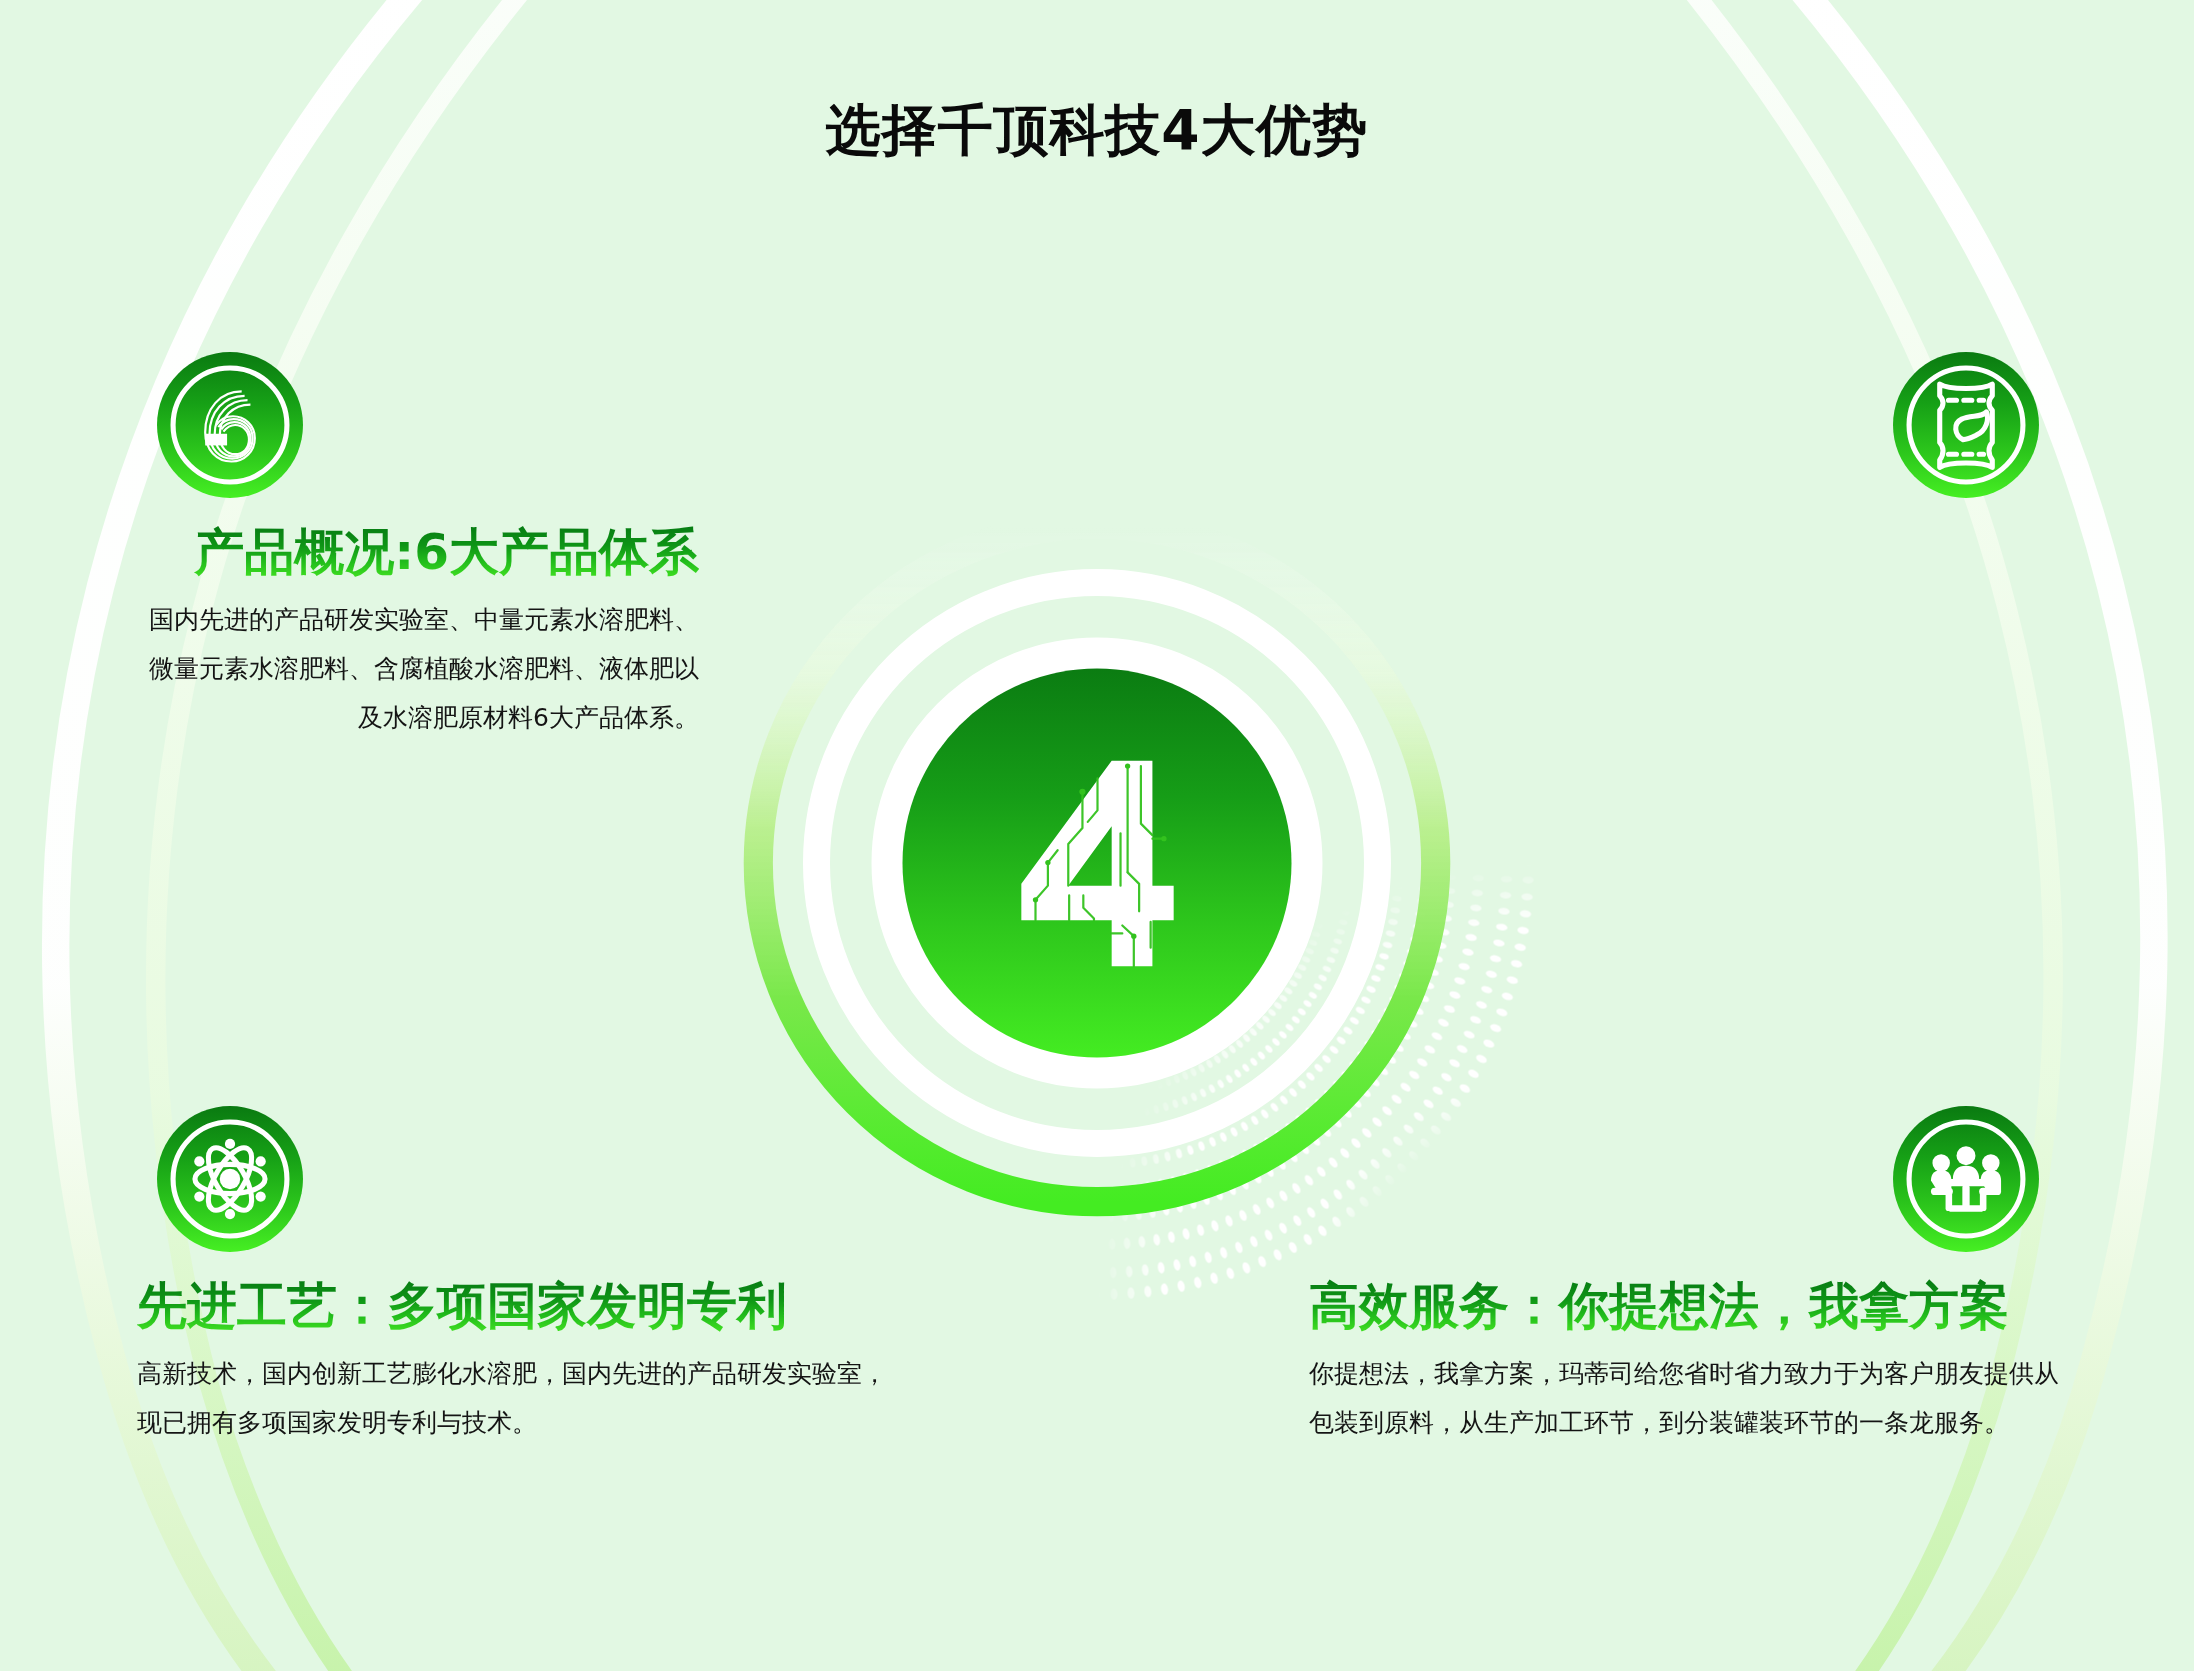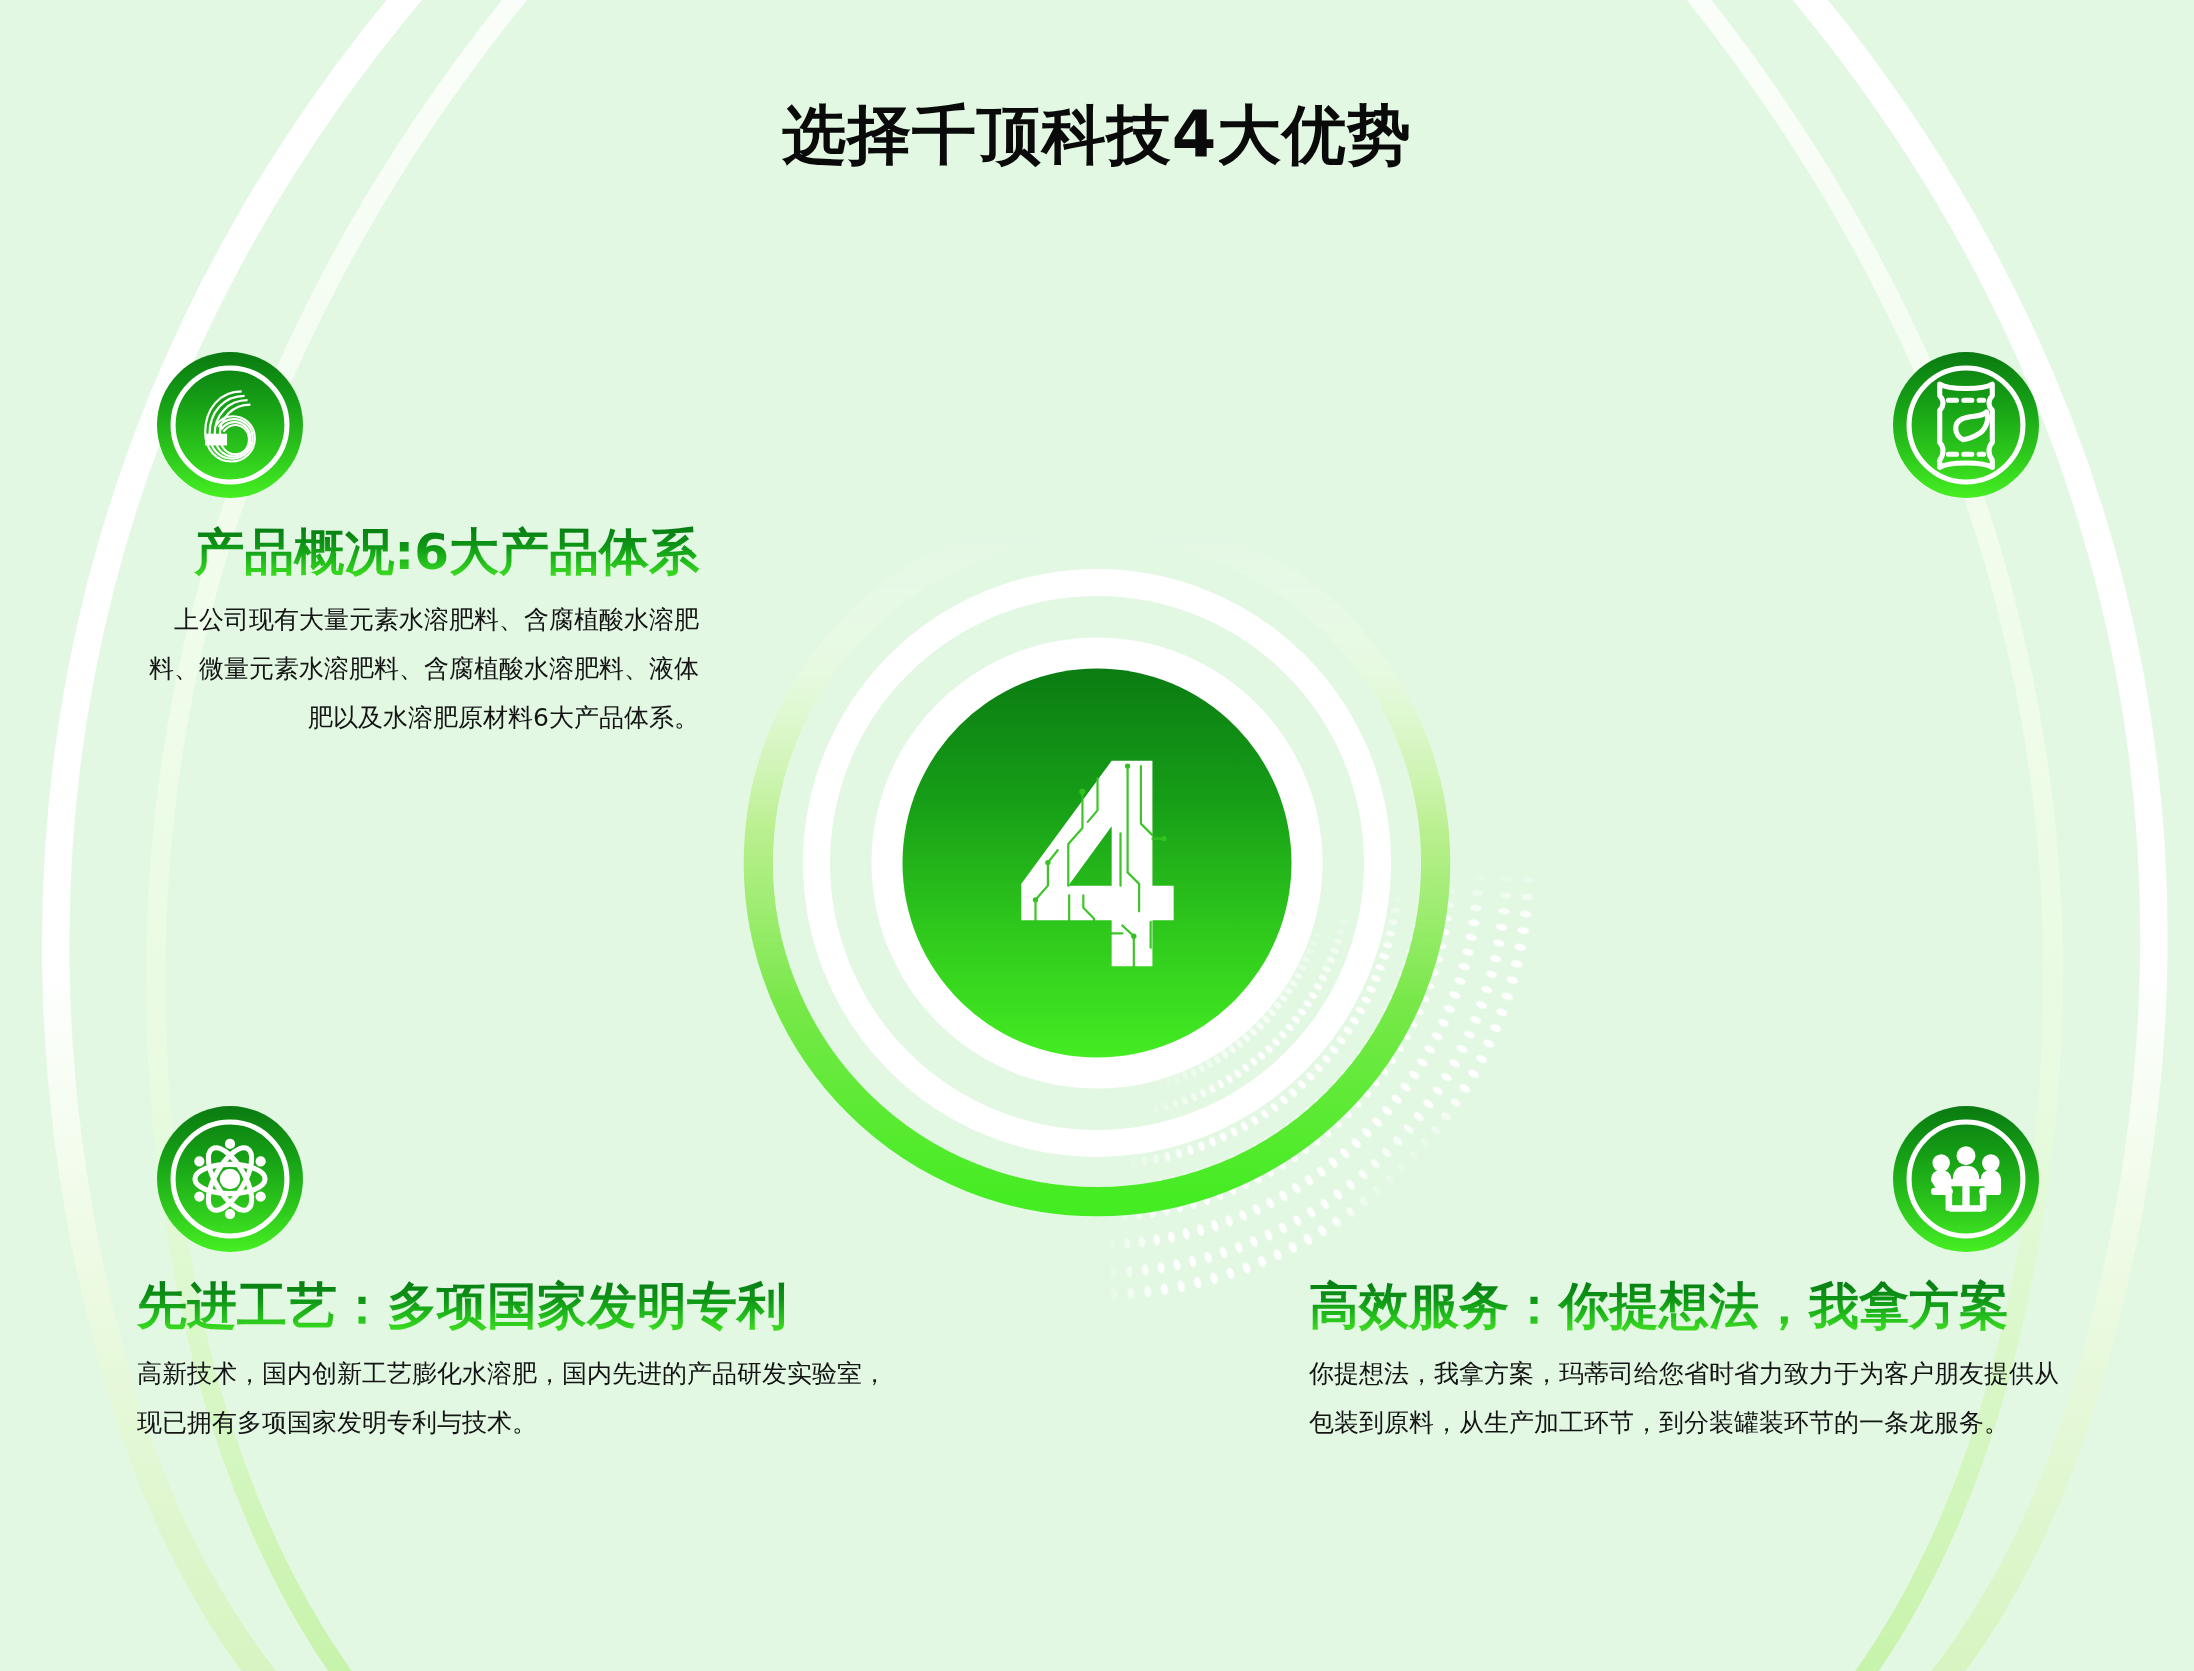--- a/index.html
+++ b/index.html
@@ -49,21 +49,21 @@
   .badge svg{width:100%;height:100%;}
   .badge-tl{left:157px;top:352px;}
   .badge-tr{left:1893px;top:352px;}
   .badge-bl{left:157px;top:1106px;}
   .badge-br{left:1893px;top:1106px;}
 
   
   .page-title{
     position:absolute;left:0;right:0;top:102px;
     text-align:center;
-    font-size:64px;line-height:1.05;
+    font-size:55px;line-height:1.05;
     font-weight:bold;color:#0a0a0a;
     letter-spacing:0.9px;
   }
 
   
   .feature{position:absolute;}
   .feature h2{
     margin:0 0 16px 0;
     font-size:50px;line-height:1.12;font-weight:bold;
     background:linear-gradient(180deg,#067a13 0%,#0e9416 38%,#22bd1c 68%,#44e422 100%);
@@ -422,21 +422,21 @@
         <circle cx="134" cy="78" r="12"></circle>
         <path d="M 120 102 C 120 92 126 88 134 88 C 142 88 148 92 148 102 L 148 118 L 130 118 Z"></path>
         <rect x="118" y="112" width="30" height="10" rx="5"></rect>
         <rect x="119" y="116" width="9" height="28" rx="4"></rect>
       </g>
     </svg>
   </div>
 
   <div class="feature f-tl">
     <h2>产品概况:6大产品体系</h2>
-    <p>上公司现有大量元素水溶肥料、含腐植酸水溶肥料、微量元素水溶肥料、含腐植酸水溶肥料、液体肥以及水溶肥原材料6大产品体系。</p>
+    <p>国内先进的产品研发实验室、中量元素水溶肥料、微量元素水溶肥料、含腐植酸水溶肥料、液体肥以及水溶肥原材料6大产品体系。</p>
   </div>
 
 
   <div class="feature f-bl">
     <h2>先进工艺：多项国家发明专利</h2>
     <p>高新技术，国内创新工艺膨化水溶肥，国内先进的产品研发实验室，现已拥有多项国家发明专利与技术。</p>
   </div>
 
   <div class="feature f-br">
     <h2>高效服务：你提想法，我拿方案</h2>

